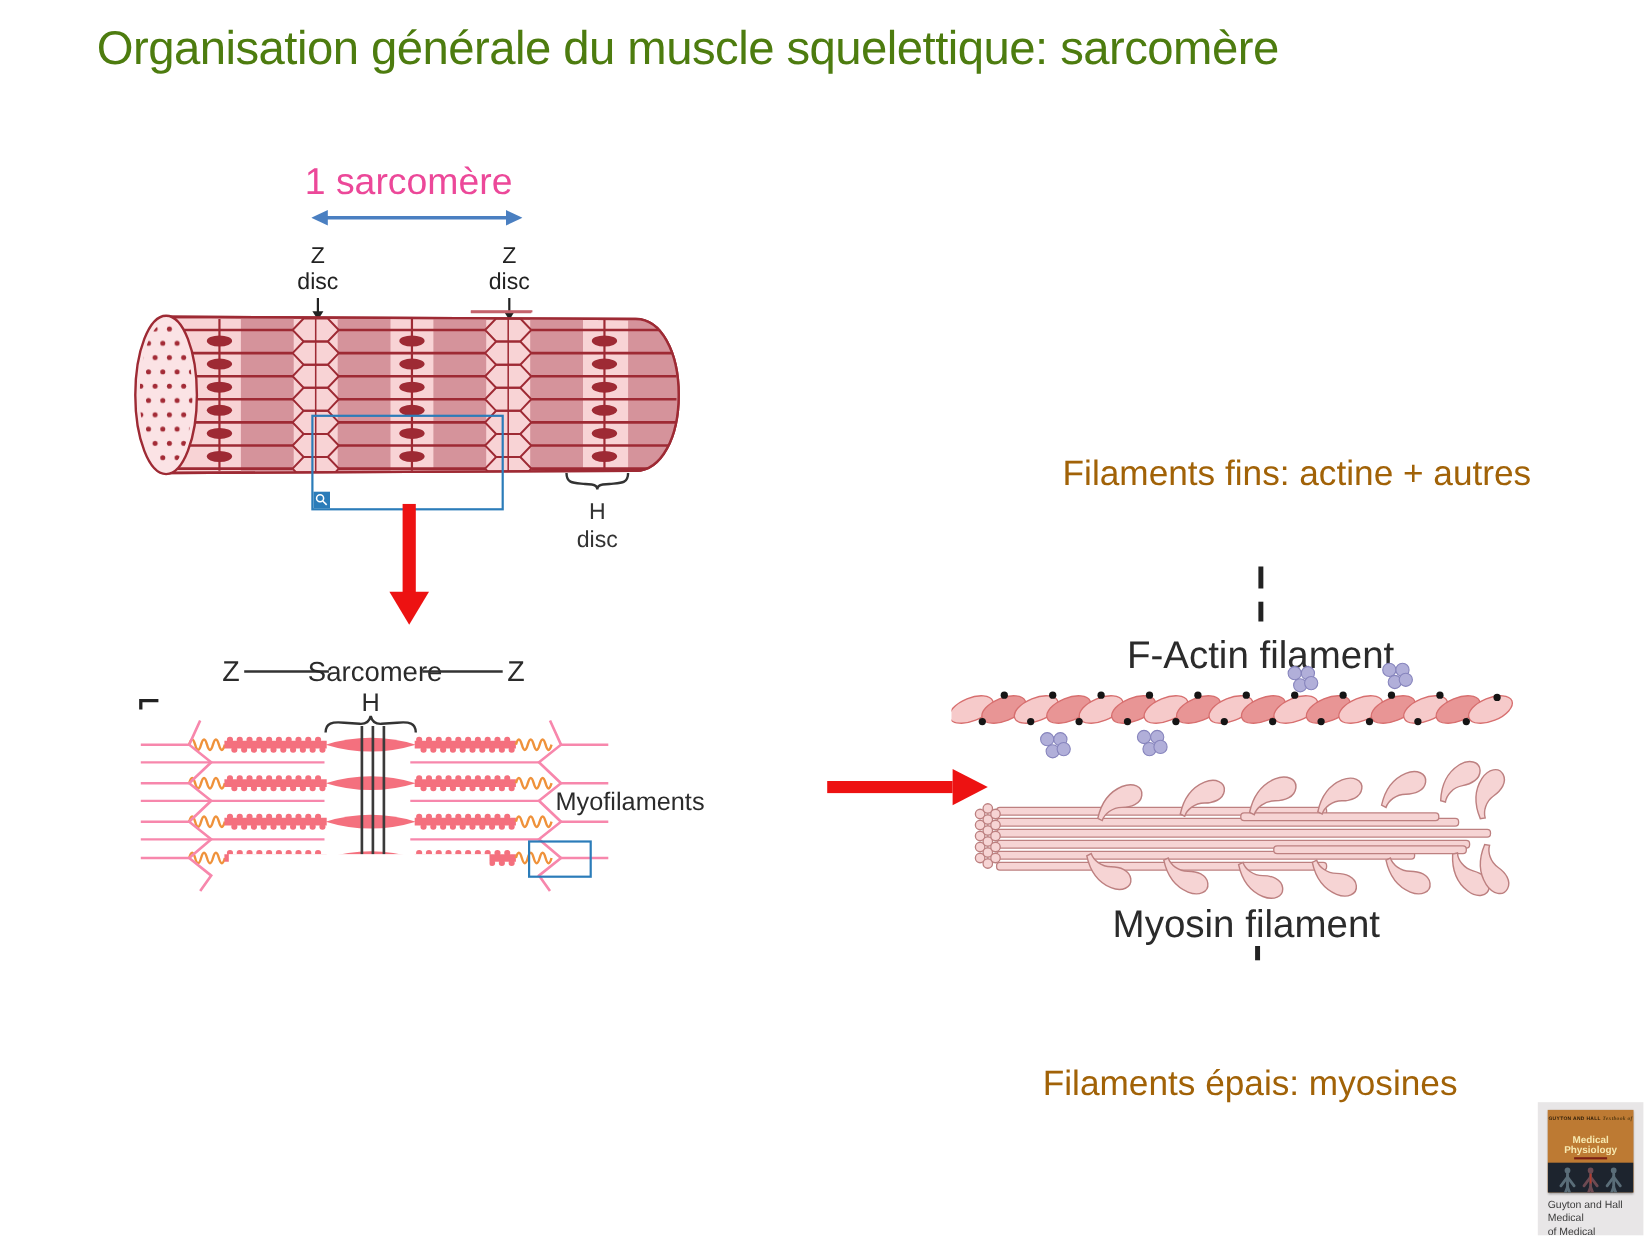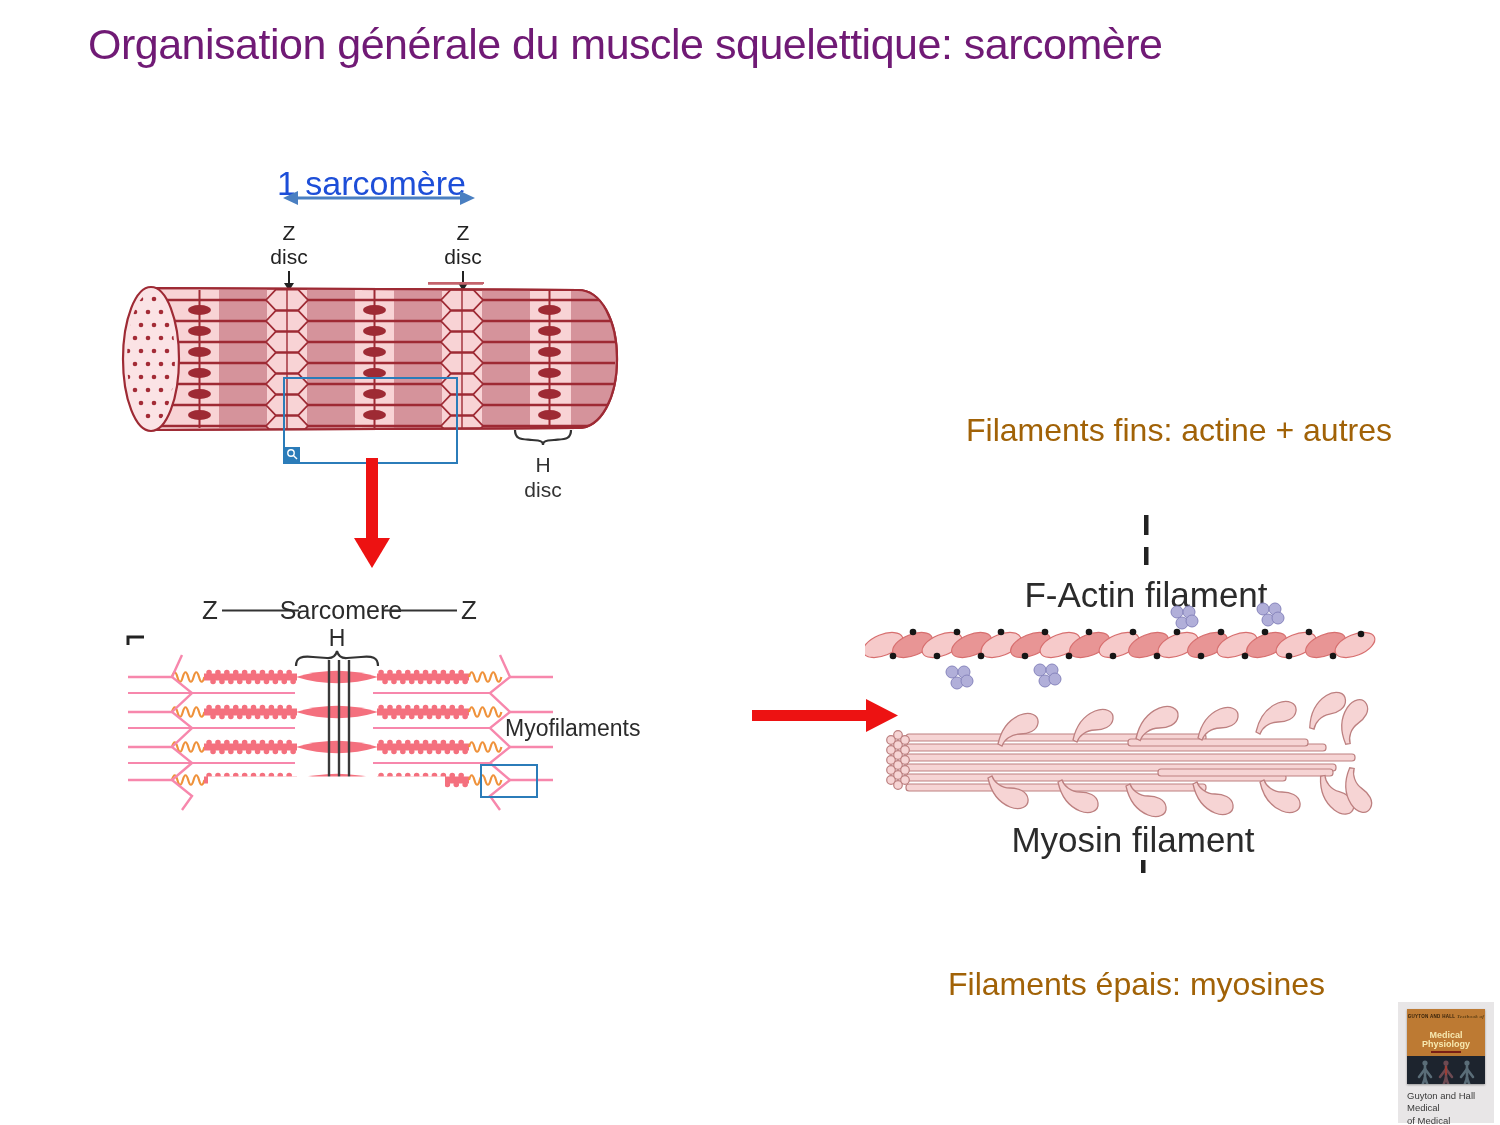--- a/index.html
+++ b/index.html
@@ -1,20 +1,20 @@
 <!DOCTYPE html>
 <html><head>
 <meta charset="utf-8">
 <style>
   html,body{margin:0;padding:0;background:#fff;}
   .slide{position:relative;width:1500px;height:1125px;background:#ffffff;
          font-family:"Liberation Sans",sans-serif;overflow:hidden;}
   .abs{position:absolute;}
-  .title{left:88px;top:20px;font-size:43px;letter-spacing:-0.5px;color:#701a75;white-space:nowrap;}
-  .measure-label{left:277px;top:164px;font-size:34px;color:#1d4ed8;}
+  .title{left:88px;top:20px;font-size:43px;letter-spacing:-0.5px;color:#4d7c0f;white-space:nowrap;}
+  .measure-label{left:277px;top:146px;font-size:34px;color:#ec4899;}
   .zdisc{width:62px;text-align:center;font-size:21px;line-height:1.12;color:#222;}
   .zdisc svg{display:block;margin:3px auto 0;}
   .hband{left:508px;top:427px;width:70px;text-align:center;font-size:21px;line-height:1.2;color:#333;}
   .blue-note{font-size:32px;color:#a16207;white-space:nowrap;}
   .zoombox{left:283px;top:377px;width:175px;height:87px;border:2px solid #2B7CB9;box-sizing:border-box;}
   .magchip{position:absolute;left:0;bottom:0;width:15px;height:15px;background:#2B7CB9;}
   .zoombox2{left:480px;top:764px;width:58px;height:34px;border:2.5px solid #2B7CB9;box-sizing:border-box;}
   .disc-underline{left:428px;top:282px;width:56px;height:2px;background:#c4636c;}
   
   .pl{stroke:#f787ac;stroke-width:2.4;fill:none;}

